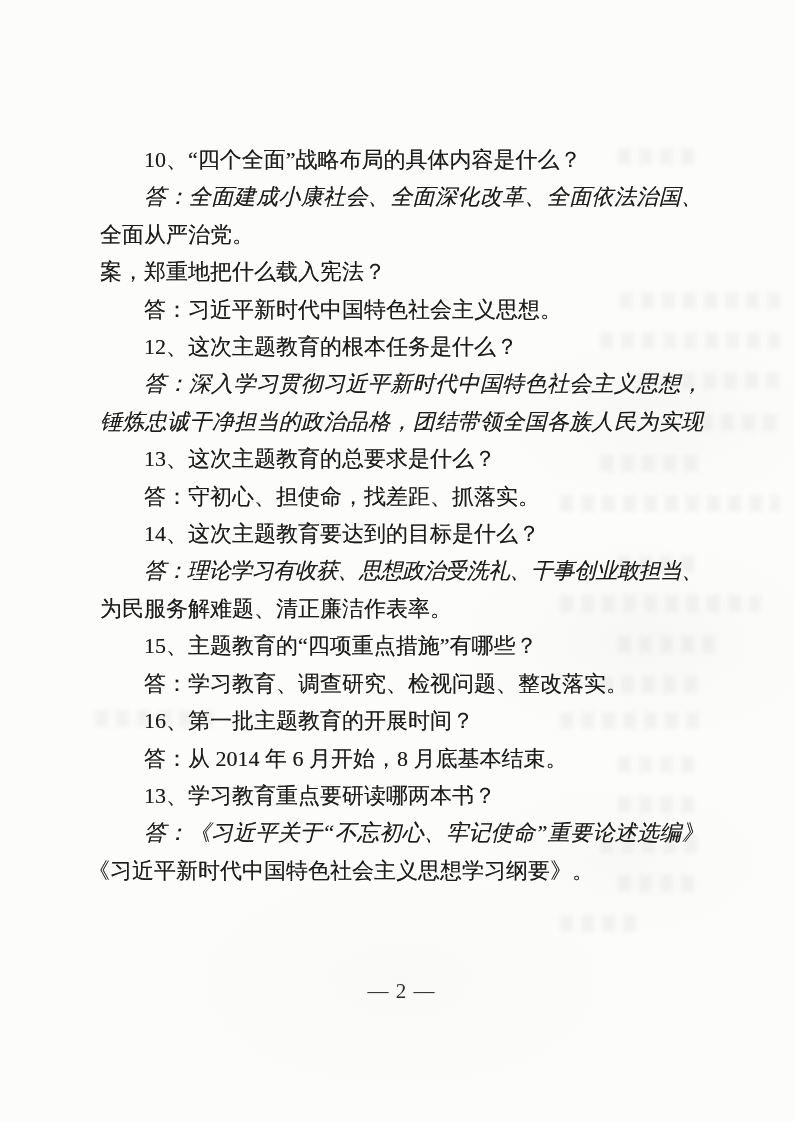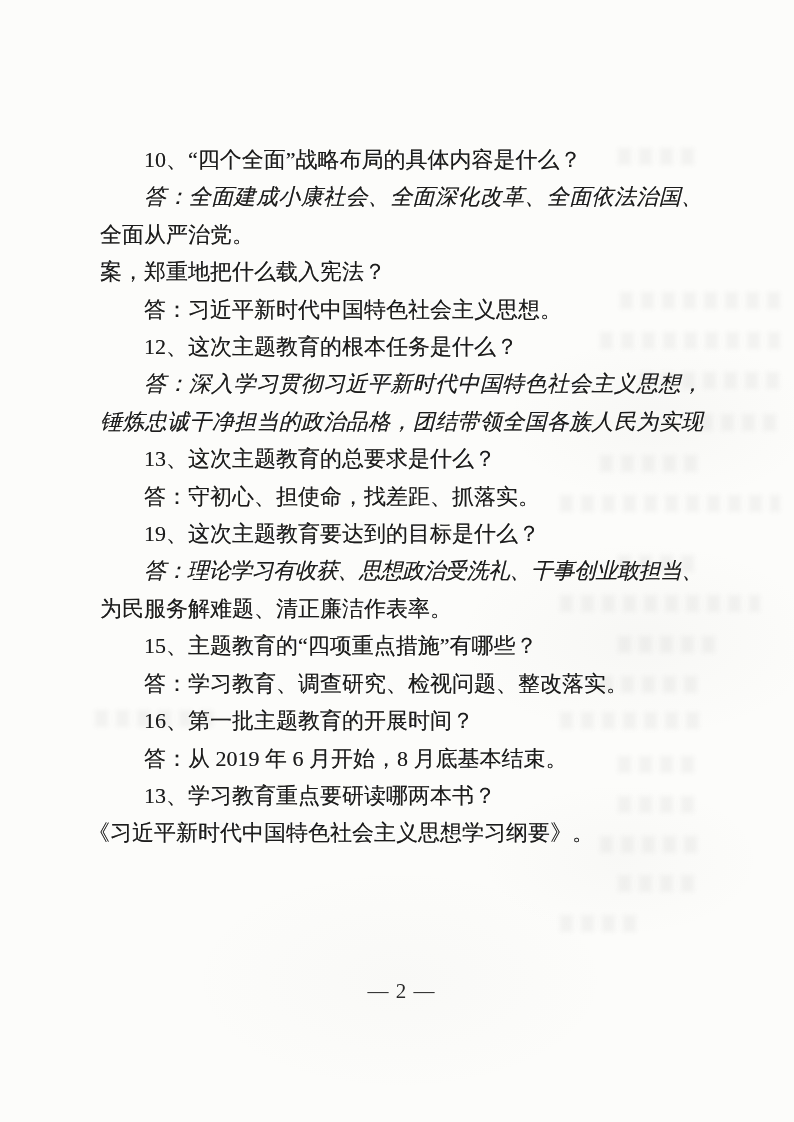--- a/index.html
+++ b/index.html
@@ -102,28 +102,29 @@
     <div class="ln">案，郑重地把什么载入宪法？</div>
     <div class="ln first">答：习近平新时代中国特色社会主义思想。</div>
 
     <div class="ln first">12、这次主题教育的根本任务是什么？</div>
     <div class="ln first fill">答：深入学习贯彻习近平新时代中国特色社会主义思想，</div>
     <div class="ln fill">锤炼忠诚干净担当的政治品格，团结带领全国各族人民为实现</div>
 
     <div class="ln first">13、这次主题教育的总要求是什么？</div>
     <div class="ln first">答：守初心、担使命，找差距、抓落实。</div>
 
-    <div class="ln first">19、这次主题教育要达到的目标是什么？</div>
+    <div class="ln first">14、这次主题教育要达到的目标是什么？</div>
     <div class="ln first fill tight">答：理论学习有收获、思想政治受洗礼、干事创业敢担当、</div>
     <div class="ln">为民服务解难题、清正廉洁作表率。</div>
 
     <div class="ln first">15、主题教育的“四项重点措施”有哪些？</div>
     <div class="ln first">答：学习教育、调查研究、检视问题、整改落实。</div>
 
     <div class="ln first">16、第一批主题教育的开展时间？</div>
-    <div class="ln first">答：从 2019 年 6 月开始，8 月底基本结束。</div>
+    <div class="ln first">答：从 2014 年 6 月开始，8 月底基本结束。</div>
 
     <div class="ln first">13、学习教育重点要研读哪两本书？</div>
+    <div class="ln first fill tight">答：《习近平关于“不忘初心、牢记使命”重要论述选编》</div>
     <div class="ln hang">《习近平新时代中国特色社会主义思想学习纲要》。</div>
   </main>
 
   <div class="pageno">— 2 —</div>
 </div>
 
 </body></html>

